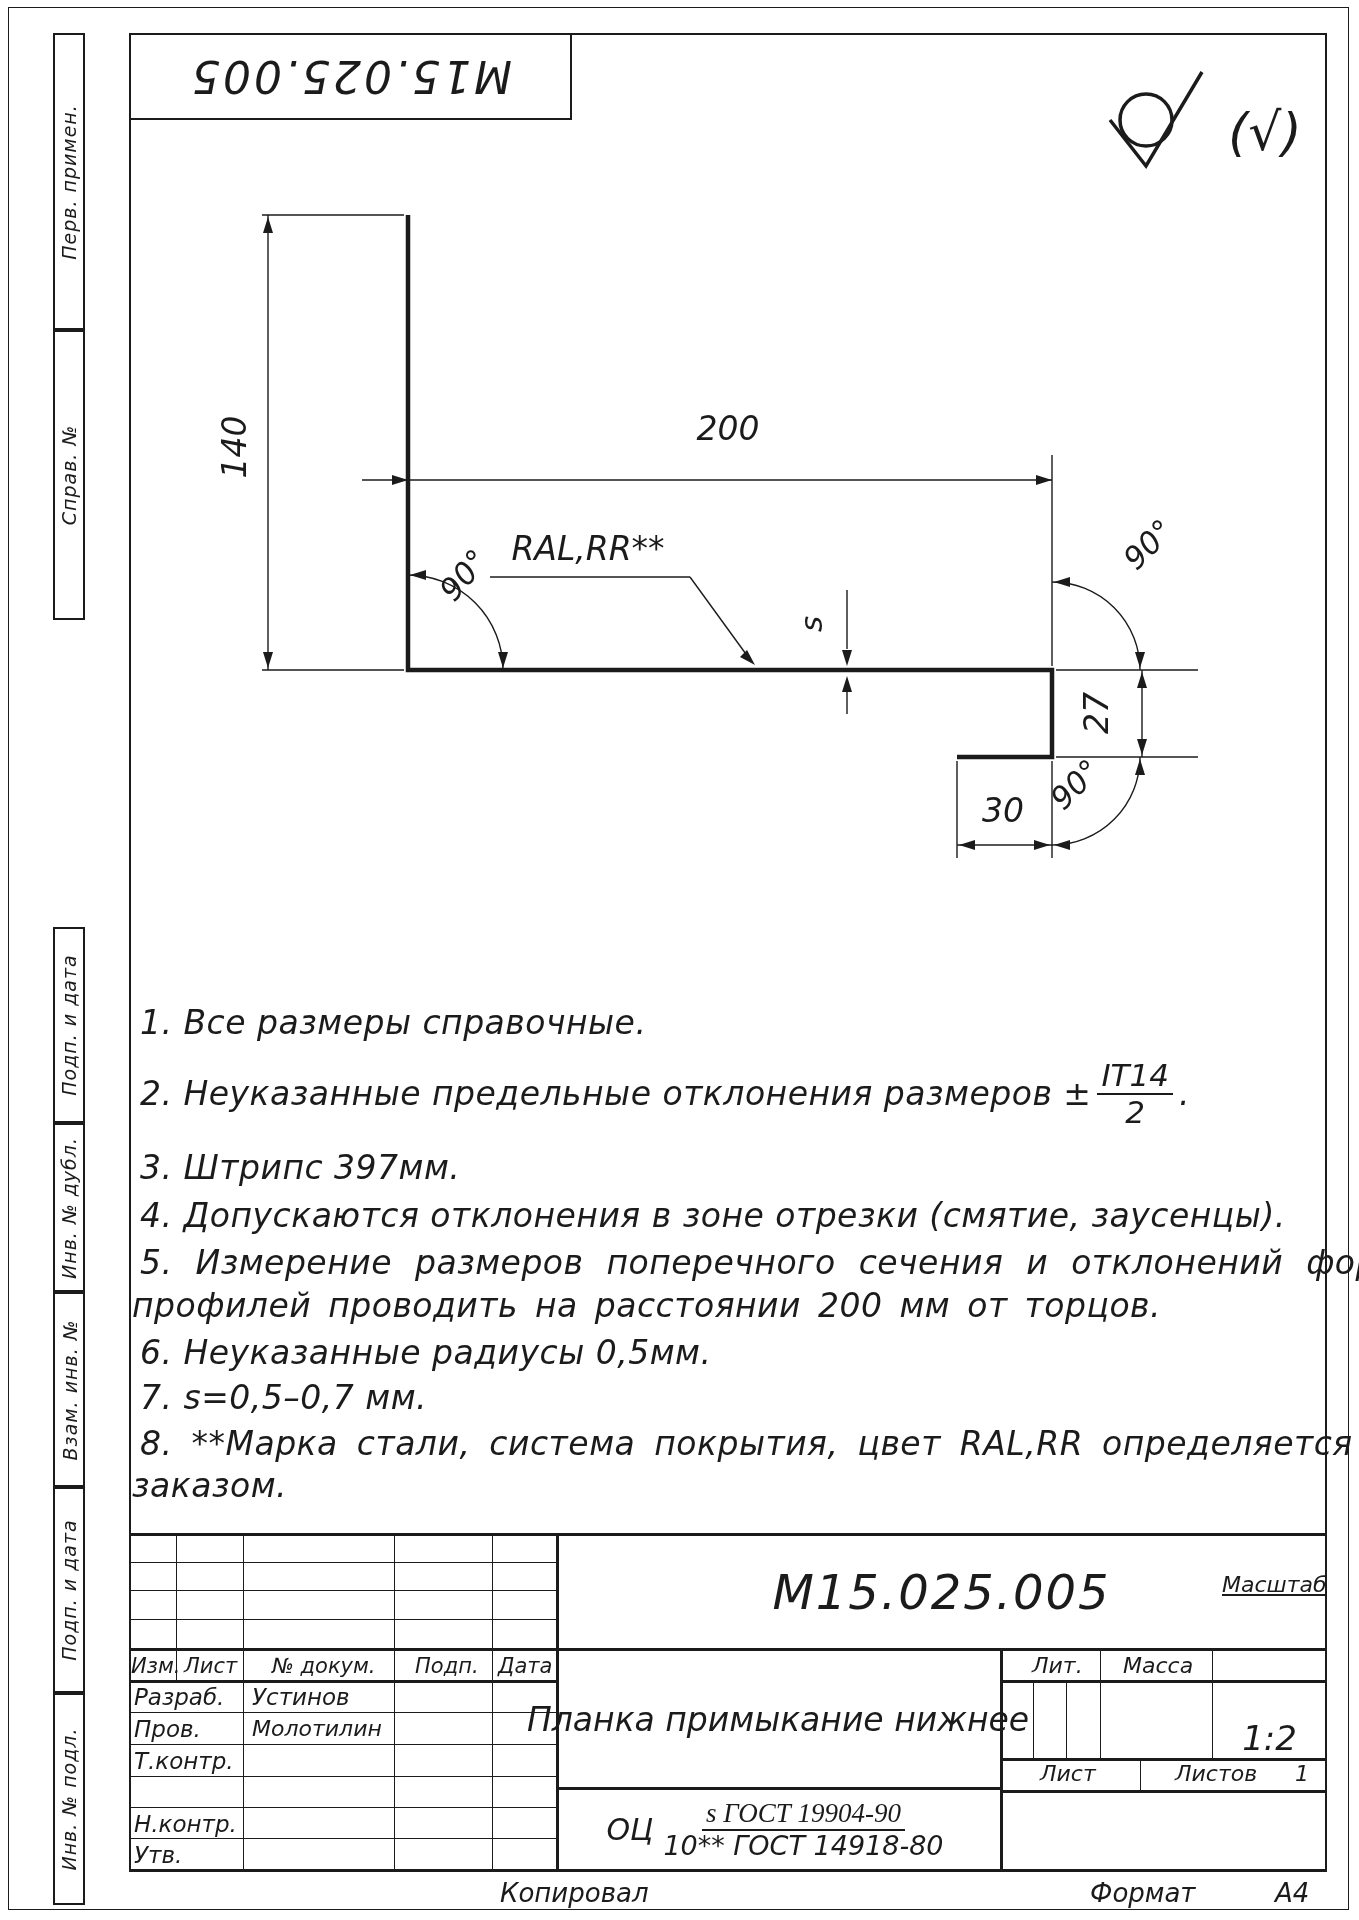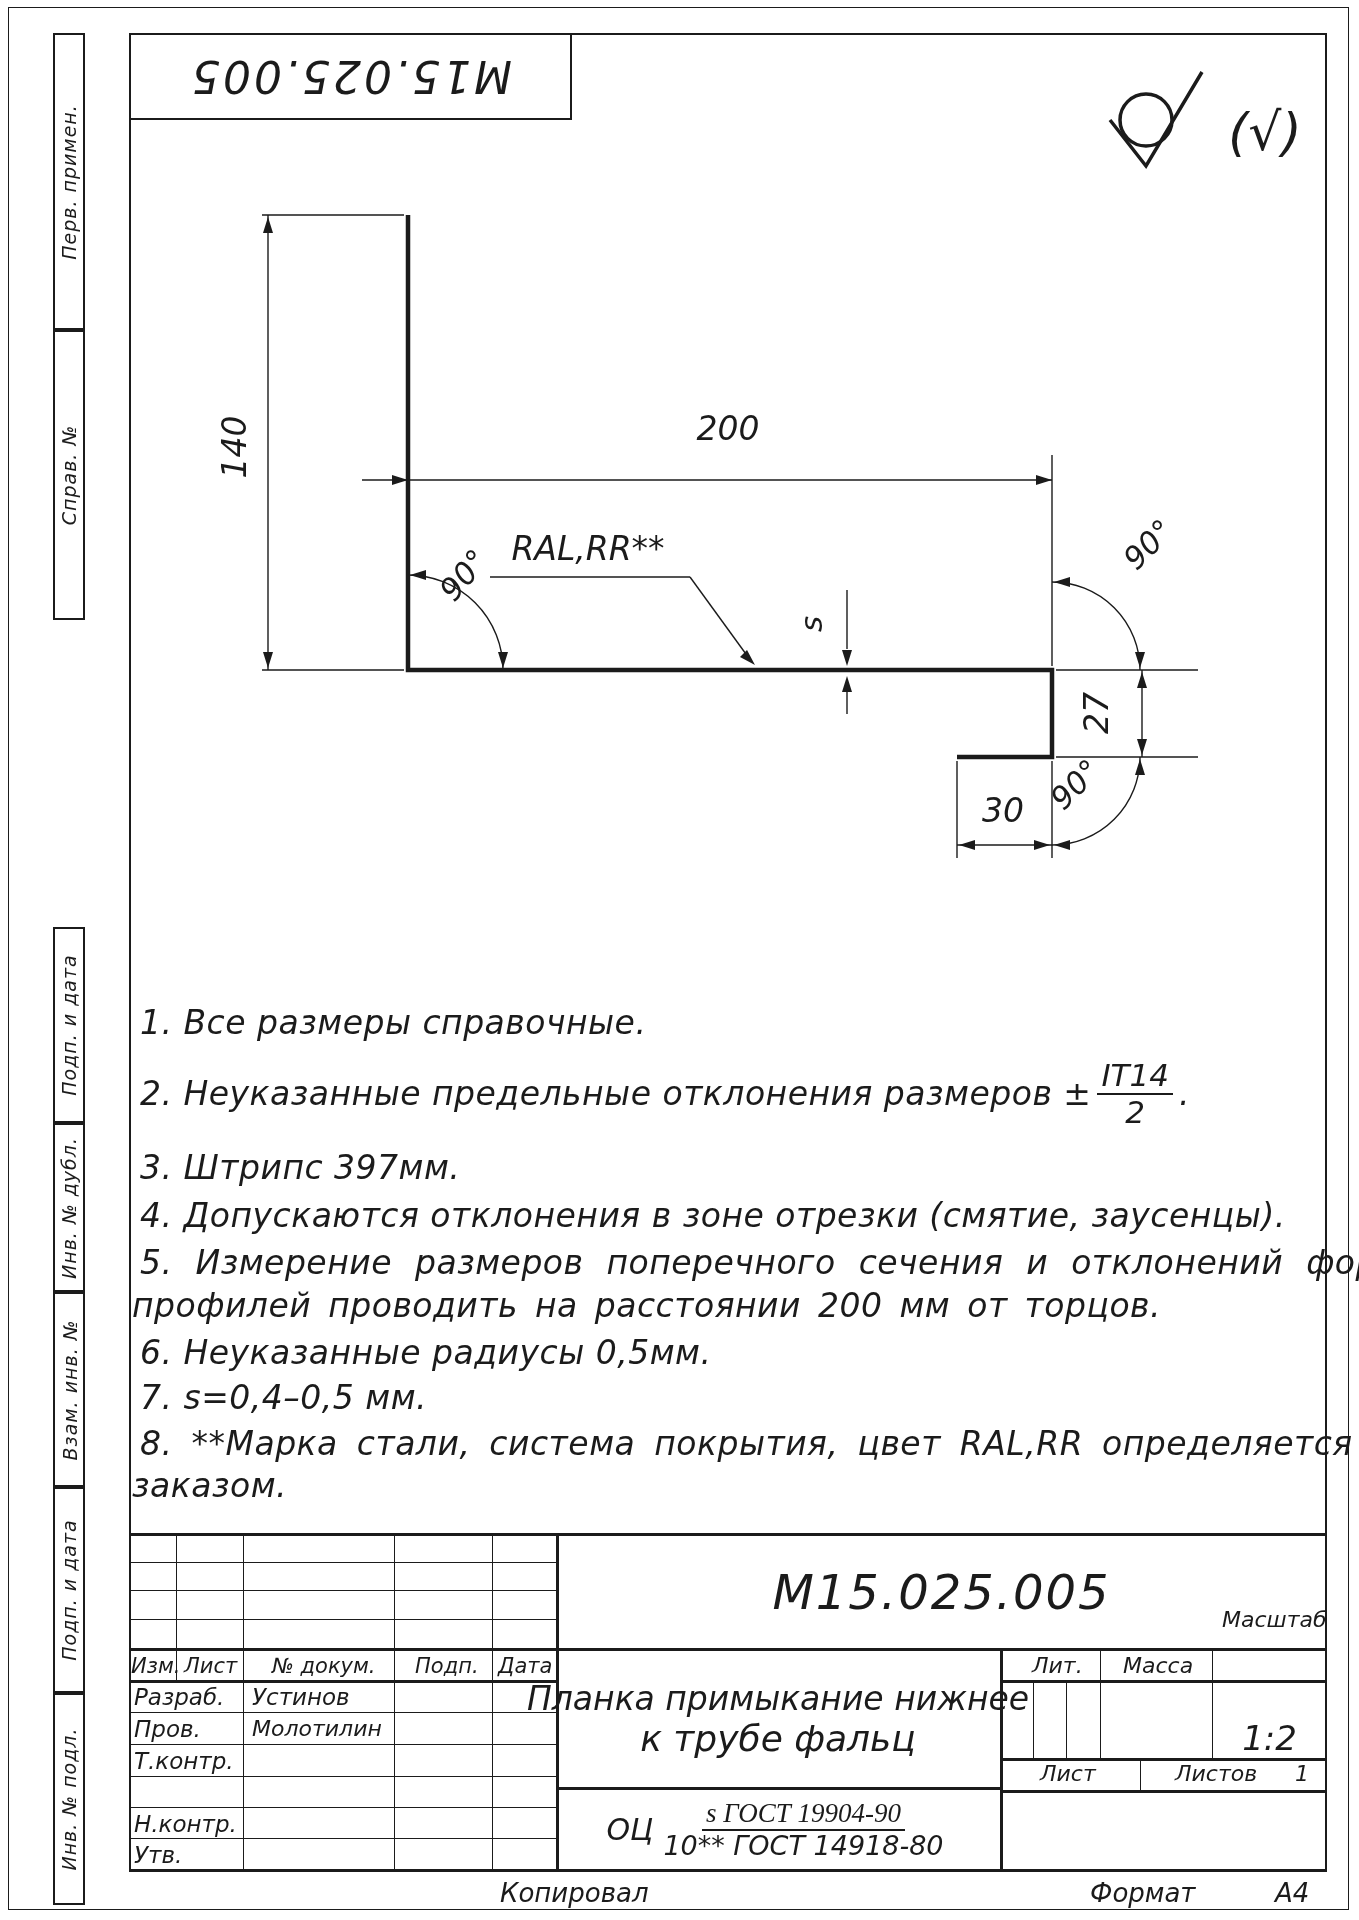--- a/index.html
+++ b/index.html
@@ -143,21 +143,21 @@
     <span class="bot">2</span>
   </span>
   <span class="note-line" style="position:static;">.</span>
 </div>
 
 <div class="note-line" style="left:140px;top:1148px;">3.  Штрипс 397мм.</div>
 <div class="note-line" style="left:140px;top:1196px;">4.  Допускаются отклонения в зоне отрезки (смятие, заусенцы).</div>
 <div class="note-line" style="left:140px;top:1243px;word-spacing:12px;">5.  Измерение размеров поперечного сечения и отклонений формы</div>
 <div class="note-line" style="left:132px;top:1286px;word-spacing:6px;">профилей проводить на расстоянии 200 мм от торцов.</div>
 <div class="note-line" style="left:140px;top:1333px;">6.  Неуказанные радиусы 0,5мм.</div>
-<div class="note-line" style="left:140px;top:1378px;">7.  s=0,4–0,5 мм.</div>
+<div class="note-line" style="left:140px;top:1378px;">7.  s=0,5–0,7 мм.</div>
 <div class="note-line" style="left:140px;top:1424px;word-spacing:8px;">8.  **Марка стали, система покрытия, цвет RAL,RR определяется</div>
 <div class="note-line" style="left:132px;top:1466px;">заказом.</div>
 
 <div class="hl" style="left:129px;top:1533px;width:1198px;height:2.5px;"></div>
 <div class="hl" style="left:129px;top:1562px;width:427px;height:1.2px;"></div>
 <div class="hl" style="left:129px;top:1590px;width:427px;height:1.2px;"></div>
 <div class="hl" style="left:129px;top:1619px;width:427px;height:1.2px;"></div>
 <div class="hl" style="left:129px;top:1648px;width:1198px;height:2.5px;"></div>
 <div class="hl" style="left:129px;top:1680px;width:427px;height:2.5px;"></div>
 <div class="hl" style="left:1000px;top:1680px;width:327px;height:2.5px;"></div>
@@ -196,34 +196,33 @@
 <div class="cell-label" style="left:134px;top:1748px;font-size:23px;">Т.контр.</div>
 <div class="cell-label" style="left:134px;top:1811px;font-size:23px;">Н.контр.</div>
 <div class="cell-label" style="left:134px;top:1842px;font-size:23px;">Утв.</div>
 
 <div class="abs" style="left:556px;top:1536px;width:771px;height:112px;display:flex;align-items:center;justify-content:center;">
   <span class="it" style="font-size:48px;letter-spacing:2px;">М15.025.005</span>
 </div>
 
 <div class="abs" style="left:556px;top:1651px;width:444px;height:136px;display:flex;flex-direction:column;align-items:center;justify-content:center;">
   <span class="it" style="font-size:33px;white-space:nowrap;">Планка примыкание нижнее</span>
-  <span class="it" style="font-size:36px;white-space:nowrap;">к трубе фальц</span>
 </div>
 
 <div class="abs" style="left:556px;top:1790px;width:444px;height:79px;display:flex;align-items:center;justify-content:center;">
   <span class="it" style="font-size:30px;margin-right:4px;">ОЦ</span>
   <span class="frac" style="font-size:27px;">
     <span class="top" style="white-space:nowrap;font-family:Liberation Serif, serif;">s ГОСТ 19904-90</span>
     <span class="bot" style="white-space:nowrap;">10** ГОСТ 14918-80</span>
   </span>
 </div>
 
 <div class="cell-label" style="left:1032px;top:1653px;font-size:22px;">Лит.</div>
 <div class="cell-label" style="left:1123px;top:1653px;font-size:22px;">Масса</div>
-<div class="cell-label" style="left:1222px;top:1607px;font-size:22px;">Масштаб</div>
+<div class="cell-label" style="left:1222px;top:1572px;font-size:22px;text-decoration:underline;">Масштаб</div>
 
 <div class="abs" style="left:1212px;top:1680px;width:115px;height:78px;display:flex;align-items:flex-end;justify-content:center;">
   <span class="it" style="font-size:34px;">1:2</span>
 </div>
 
 <div class="cell-label" style="left:1040px;top:1761px;font-size:22px;">Лист</div>
 <div class="cell-label" style="left:1175px;top:1761px;font-size:22px;">Листов</div>
 <div class="cell-label" style="left:1295px;top:1761px;font-size:22px;">1</div>
 
 <div class="cell-label" style="left:500px;top:1878px;font-size:26px;">Копировал</div>

